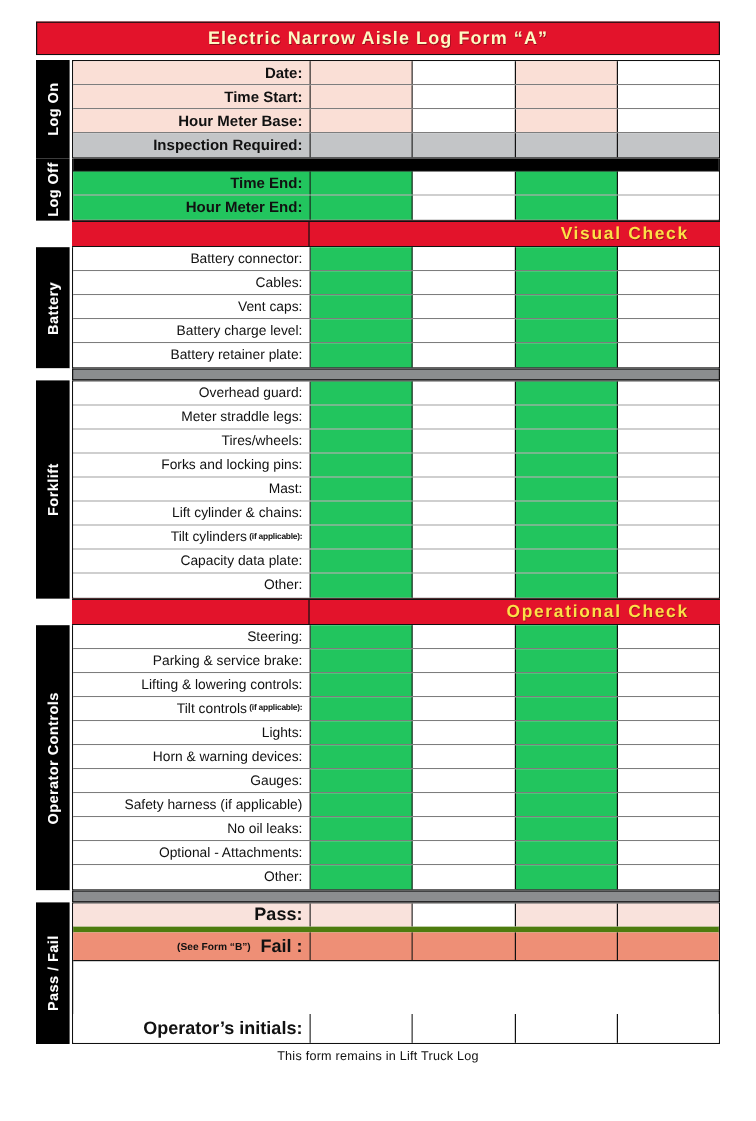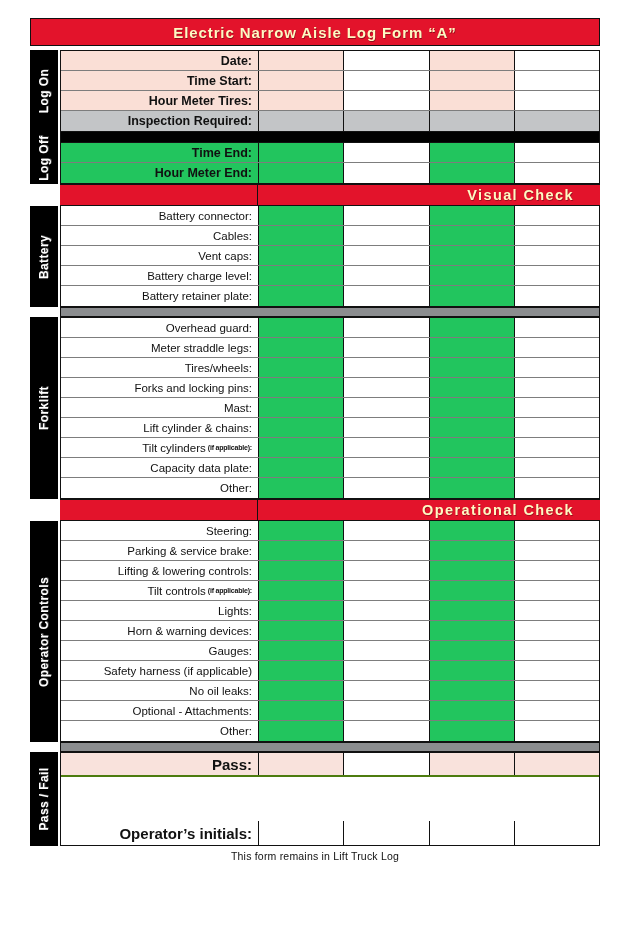--- a/index.html
+++ b/index.html
@@ -154,21 +154,21 @@
     width: 198px;
     border-right: 1px solid #111111;
     box-sizing: border-box;
   }
   .redrow .red-right {
     flex: 1 1 auto;
     display: flex;
     align-items: center;
     padding-right: 26px;
     justify-content: flex-end;
-    color: #fef9c3;
+    color: #fde047;
     font-size: 14.5px;
     font-weight: bold;
     letter-spacing: 1.4px;
     text-shadow: 0.6px 0.6px 0 rgba(0,0,0,0.3);
     box-sizing: border-box;
   }
 
   
   .strip {
     display: flex;
@@ -214,21 +214,21 @@
           <div class="cell white"></div>
         </div>
         <div class="row">
           <div class="lbl bold pink">Time Start:</div>
           <div class="cell pink"></div>
           <div class="cell white"></div>
           <div class="cell pink"></div>
           <div class="cell white"></div>
         </div>
         <div class="row">
-          <div class="lbl bold pink">Hour Meter Tires:</div>
+          <div class="lbl bold pink">Hour Meter Base:</div>
           <div class="cell pink"></div>
           <div class="cell white"></div>
           <div class="cell pink"></div>
           <div class="cell white"></div>
         </div>
         <div class="row">
           <div class="lbl bold gray">Inspection Required:</div>
           <div class="cell gray"></div>
           <div class="cell gray"></div>
           <div class="cell gray"></div>
@@ -493,27 +493,37 @@
     <div class="strip strip-gray">
       <div class="tab empty"></div>
       <div class="strip-body"></div>
     </div>
 
     <div class="block">
       <div class="tab">
         <span class="tab-label">Pass / Fail</span>
       </div>
       <div class="rows">
-        <div class="row" style="height:24px;border-bottom:2px solid #4d7c0f;">
+        <div class="row" style="height:24px;border-bottom:5px solid #4d7c0f;">
           <div class="lbl big pink2">Pass:</div>
           <div class="cell pink2"></div>
           <div class="cell white"></div>
           <div class="cell pink2"></div>
           <div class="cell pink2"></div>
         </div>
+        <div class="row" style="height:24px;border-bottom:1px solid #111;">
+          <div class="lbl big salmon">
+            <span class="seeform">(See Form “B”)</span>
+              <span>Fail :</span>
+          </div>
+          <div class="cell salmon"></div>
+          <div class="cell salmon"></div>
+          <div class="cell salmon"></div>
+          <div class="cell salmon"></div>
+        </div>
         <div class="row" style="height:24px;border-bottom:none;margin-top:44px;">
           <div class="lbl big white">Operator’s initials:</div>
           <div class="cell white"></div>
           <div class="cell white"></div>
           <div class="cell white"></div>
           <div class="cell white"></div>
         </div>
       </div>
     </div>
 

